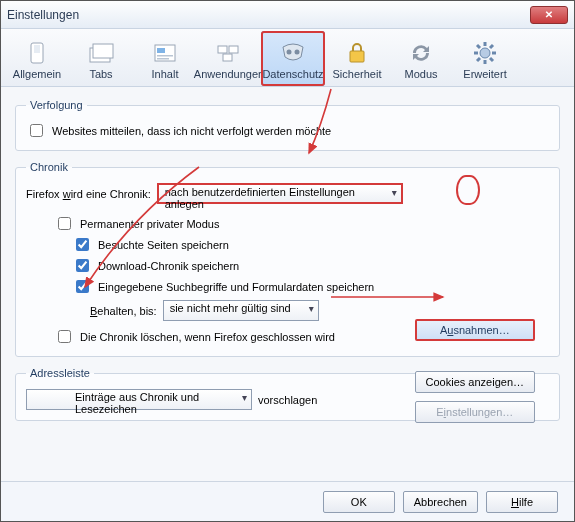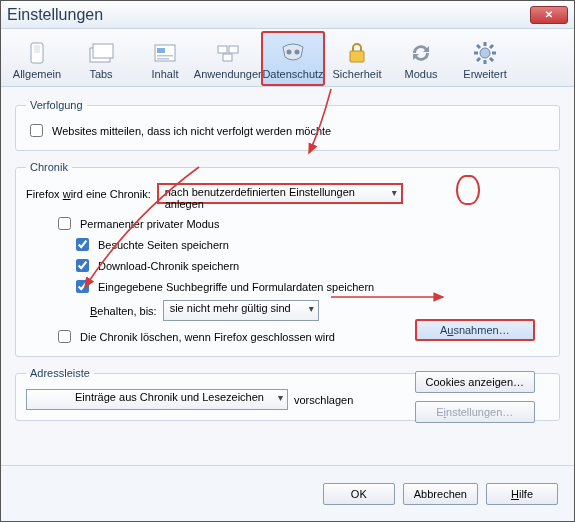--- a/index.html
+++ b/index.html
@@ -1,19 +1,19 @@
 <!DOCTYPE html>
 <html><head>
 <meta charset="utf-8">
 <style>
   * { box-sizing: border-box; font-family: "Segoe UI", Tahoma, sans-serif; font-size: 11px; }
   body { margin: 0; background: #fff; }
   .window { width: 575px; height: 522px; border: 1px solid #555; position: relative; background: linear-gradient(#fdfdfe,#e9eef5 40px,#f5f7fa 40px); }
   .titlebar { height: 28px; background: linear-gradient(#fdfefe,#e6edf6); border-bottom: 1px solid #c9d4e2; display: flex; align-items: center; padding: 0 6px; }
-  .title { color: #2b3c55; font-size: 16px; text-align: right; }
+  .title { color: #2b3c55; font-size: 12px; text-align: right; }
   .close { margin-left: auto; width: 38px; height: 18px; background: linear-gradient(#e07f80,#c83a3c); border: 1px solid #8d3031; border-radius: 3px; display:flex; align-items:center; justify-content:center; color:#fff; font-weight:bold; font-size:10px; cursor:pointer;}
   .toolbar { height: 58px; display: flex; border-bottom: 1px solid #c9d4e2; background: linear-gradient(#fafbfd,#e9eef5); padding: 2px 4px 0 4px; }
   .tbtn { width: 64px; display:flex; flex-direction:column; align-items:center; justify-content:center; padding:4px 0 2px 0; border-radius:3px; cursor:pointer; }
   .tbtn.active { background: linear-gradient(#d6e7fb,#bcd7f6); border:1px solid #6a9fde; }
   .tbtn.privacy-hl { outline: 2px solid #d43a3a; outline-offset: -2px; }
   .ticon { width: 28px; height: 26px; display:flex; align-items:center; justify-content:center; }
   .tlabel { margin-top: 2px; color:#2b3c55; }
   .body { padding: 8px 14px; position:relative; }
   fieldset { border: 1px solid #cdd6e2; border-radius: 3px; margin: 4px 0 10px 0; padding: 8px 10px; background: #fbfcfe; }
   legend { padding: 0 4px; color:#1f3a5f; }
@@ -25,21 +25,21 @@
   .hl-red { border:2px solid #d43a3a !important; }
   .hl-oval { position:absolute; border:2px solid #d43a3a; border-radius:50%/60%; width:24px; height:30px; pointer-events:none; }
   .indent1 { margin-left: 28px; }
   .indent2 { margin-left: 46px; }
   .indent3 { margin-left: 64px; }
   .cookies-group { border:1.5px solid #d43a3a; border-radius:14px; padding:6px 10px; margin: 4px 0 4px 32px; }
   .btn { height:22px; padding: 2px 10px; border:1px solid #8f9db1; background:linear-gradient(#fdfdfe,#e7ebf2); cursor:pointer; border-radius:2px;}
   .btn.hl-blue { border:2px solid #d43a3a; background:linear-gradient(#e7f0fb,#cfe0f6); color:#1f3a5f; }
   .btn:disabled { color:#9aa3b1; cursor:default; }
   .right-col { position:absolute; right:24px; display:flex; flex-direction:column; gap:8px;margin-top:14px; }
-  .footer { position:absolute; bottom:0; left:0; right:0; height:56px; border-top:1px solid #cdd6e2; display:flex; justify-content:flex-end; align-items:center; gap:8px; padding:0 16px; background:#f3f6fb;}
+  .footer { position:absolute; bottom:0; left:0; right:0; height:40px; border-top:1px solid #cdd6e2; display:flex; justify-content:flex-end; align-items:center; gap:8px; padding:0 16px; background:#f3f6fb;}
   u.ak { text-decoration: underline; }
   svg.arrow { position:absolute; pointer-events:none; }
 </style>
 </head>
 <body>
 
 <div class="window">
 
   <div class="titlebar">
     <span class="title">Einstellungen</span>
@@ -184,21 +184,21 @@
 
       <div class="row indent1" style="margin-top:6px;">
         <input type="checkbox" style="">
         <label>Die Chronik löschen, wenn Firefox geschlossen wird</label>
       </div>
     </fieldset>
 
     <fieldset>
       <legend>Adressleiste</legend>
       <div class="row">
-        <div class="selectlike" style="width:262px;padding-left:48px;"><span>Einträge aus Chronik und Lesezeichen</span></div>
+        <div class="selectlike" style="width:226px;padding-left:48px;"><span>Einträge aus Chronik und Lesezeichen</span></div>
         <label>vorschlagen</label>
       </div>
     </fieldset>
 
     <svg class="arrow" style="left:0;top:0;" width="560" height="330">
       <defs>
           <marker id="ah" markerWidth="8" markerHeight="8" refX="6" refY="3" orient="auto">
             <path d="M0,0 L7,3 L0,6 Z" fill="#d43a3a"></path>
           </marker>
         </defs>

